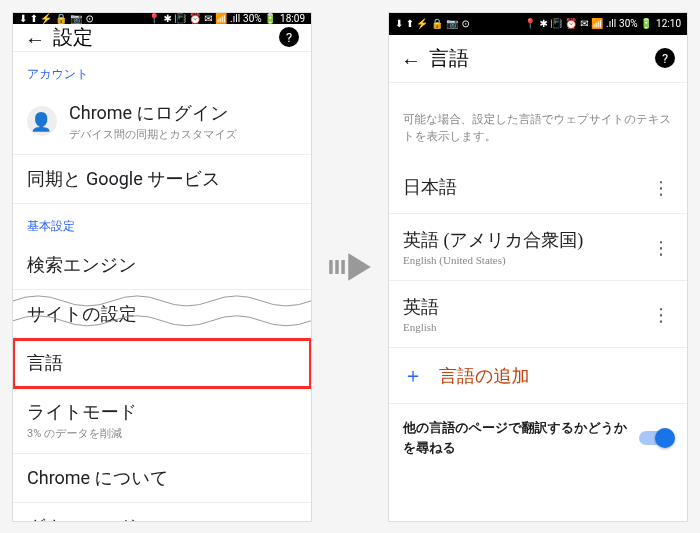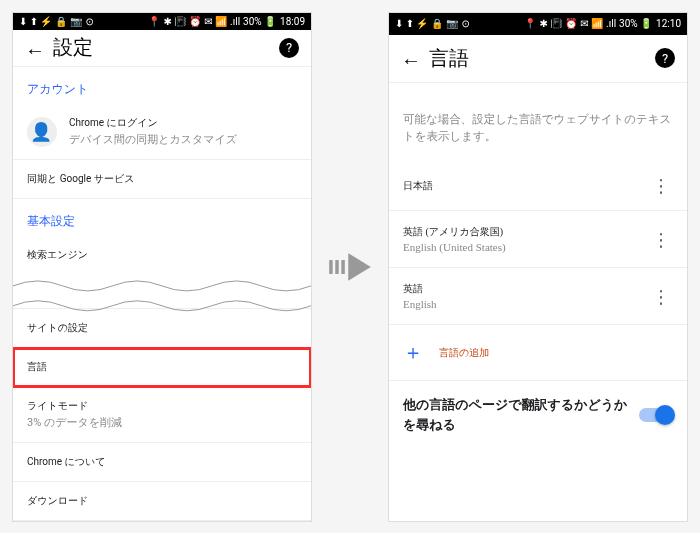--- a/index.html
+++ b/index.html
@@ -48,21 +48,21 @@
   .help { width:20px; height:20px; border-radius:50%; background:#000; color:#fff; font-size:13px; display:flex; align-items:center; justify-content:center; cursor:pointer;}
   .section-label { font-size: 12px; color:#2962ff; padding: 14px 14px 6px; }
   .row {
     padding: 12px 14px;
     border-bottom: 1px solid #eee;
     display:flex;
     align-items:center;
     gap:12px;
   }
   .row-inner { flex:1; }
-  .row-title { font-size: 10px; color:#202124; }
+  .row-title { font-size: 18px; color:#202124; }
   .row-sub { font-size: 11px; color:#888; margin-top:2px; }
   .avatar { width:30px; height:30px; border-radius:50%; background:#eee; display:flex; align-items:center; justify-content:center; color:#bbb; font-size:18px;}
   .highlight { outline: 3px solid #ff2a2a; outline-offset:-2px; }
   .wavy {
     height: 44px;
     position: relative;
     border-bottom:1px solid #eee;
   }
   .wavy svg { position:absolute; left:0; width:100%; }
   .desc {

